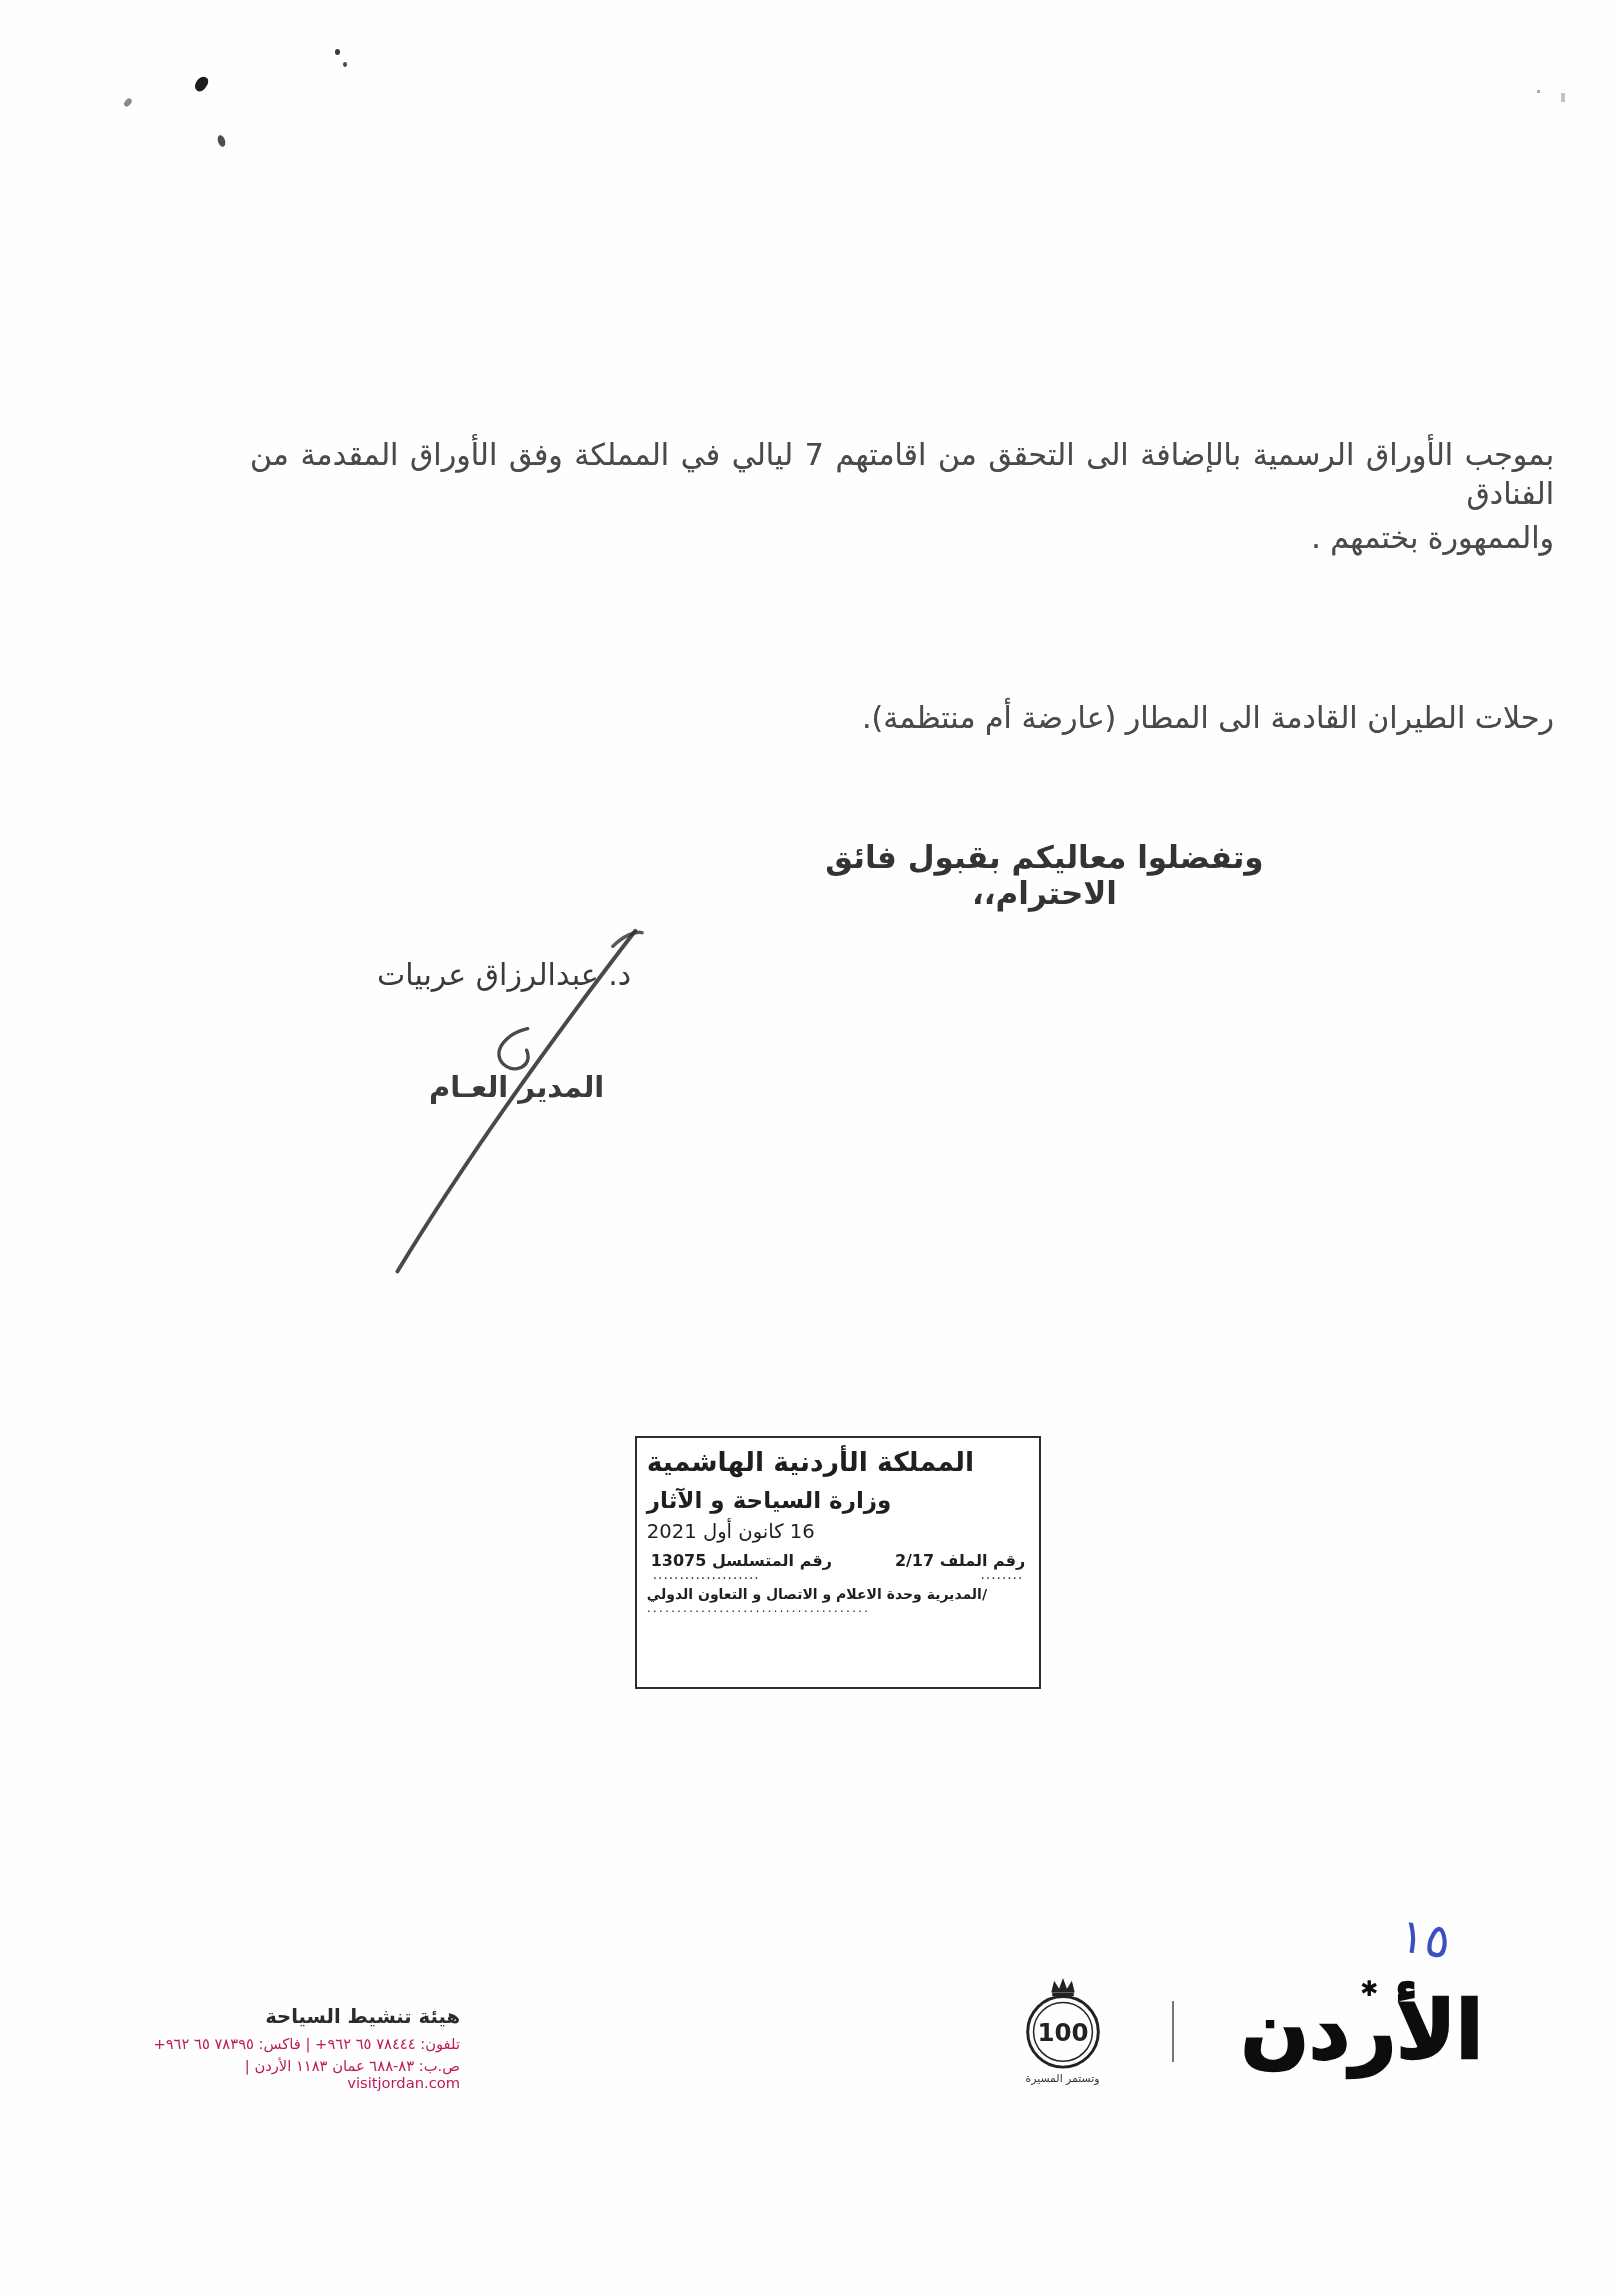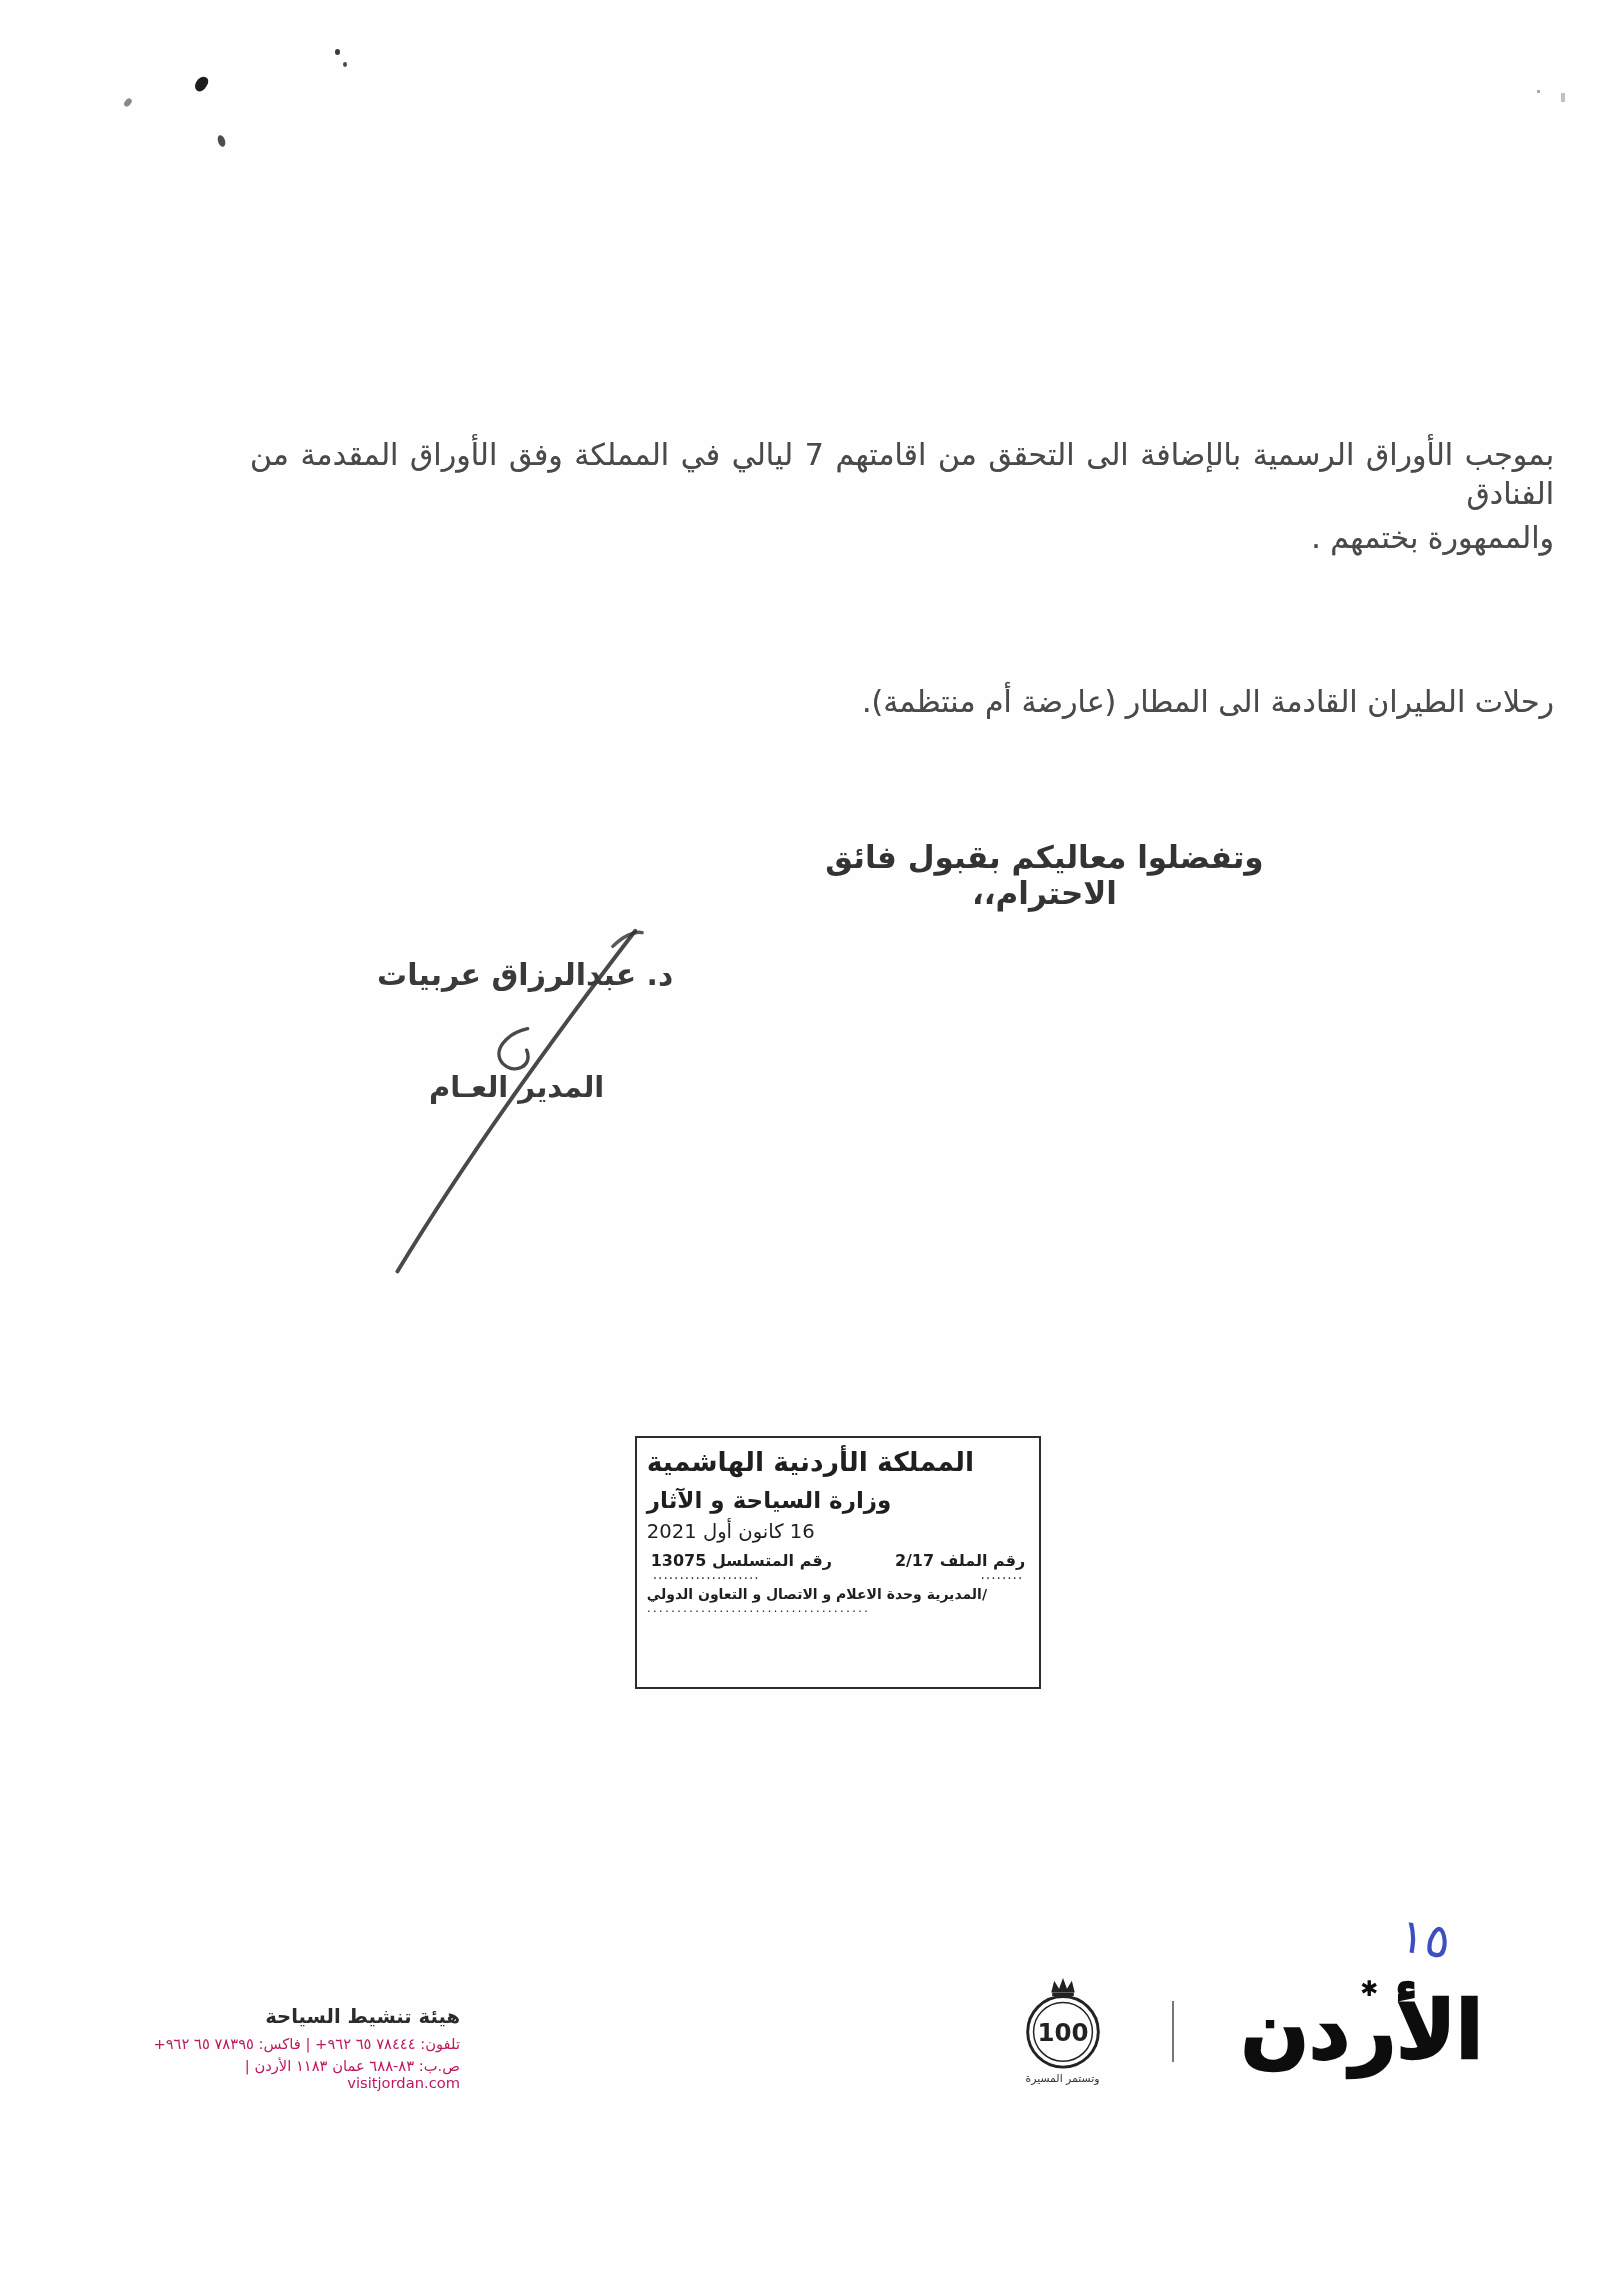--- a/index.html
+++ b/index.html
@@ -26,31 +26,31 @@
     position:absolute;left:250px;width:1304px;
     direction:rtl;text-align:right;
     font-size:30px;line-height:39px;color:#4a4a4a;
     letter-spacing:0.2px;
     text-shadow:0 0 0.5px rgba(74,74,74,.55);
   }
   .para.full{text-align:justify;text-align-last:justify;}
   .p1l1{top:435px;}
   .p1l2{top:518px;}
   .p2l1{top:600px;}
-  .p2l2{top:682px;}
+  .p2l2{top:698px;}
 
   .closing{
     position:absolute;left:814px;top:839px;width:461px;
     direction:rtl;text-align:center;
     font-size:31px;font-weight:bold;color:#333;
   }
 
   .sig-name{
     position:absolute;left:377px;top:957px;
-    direction:rtl;font-size:30px;font-weight:bold;color:#3a3a3a;
+    direction:rtl;font-size:30px;font-weight:normal;color:#3a3a3a;
   }
   .sig-title{
     position:absolute;left:429px;top:1070px;
     direction:rtl;font-size:29px;font-weight:bold;color:#3a3a3a;
   }
   .signature-svg{position:absolute;left:363px;top:919px;}
 
   
   .stamp{
     position:absolute;left:635px;top:1436px;width:406px;height:253px;

